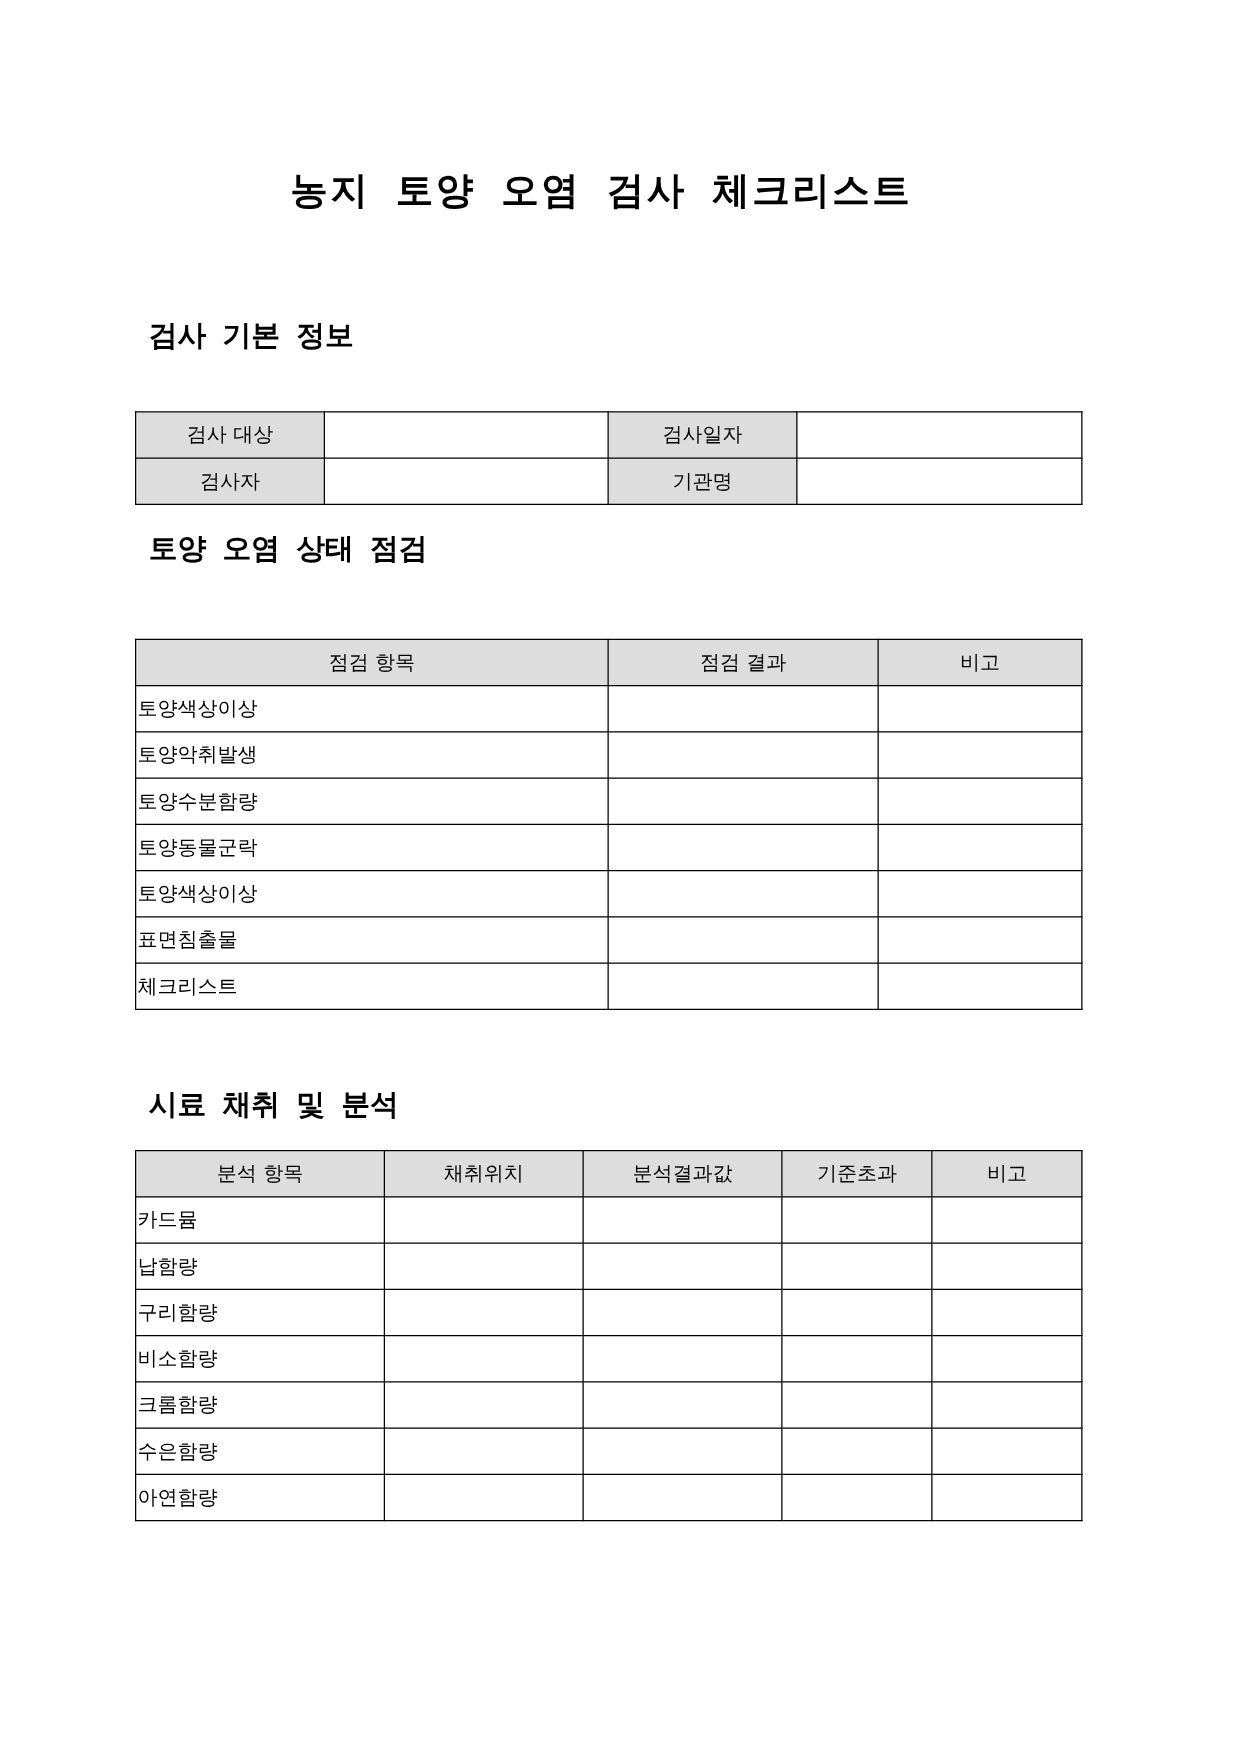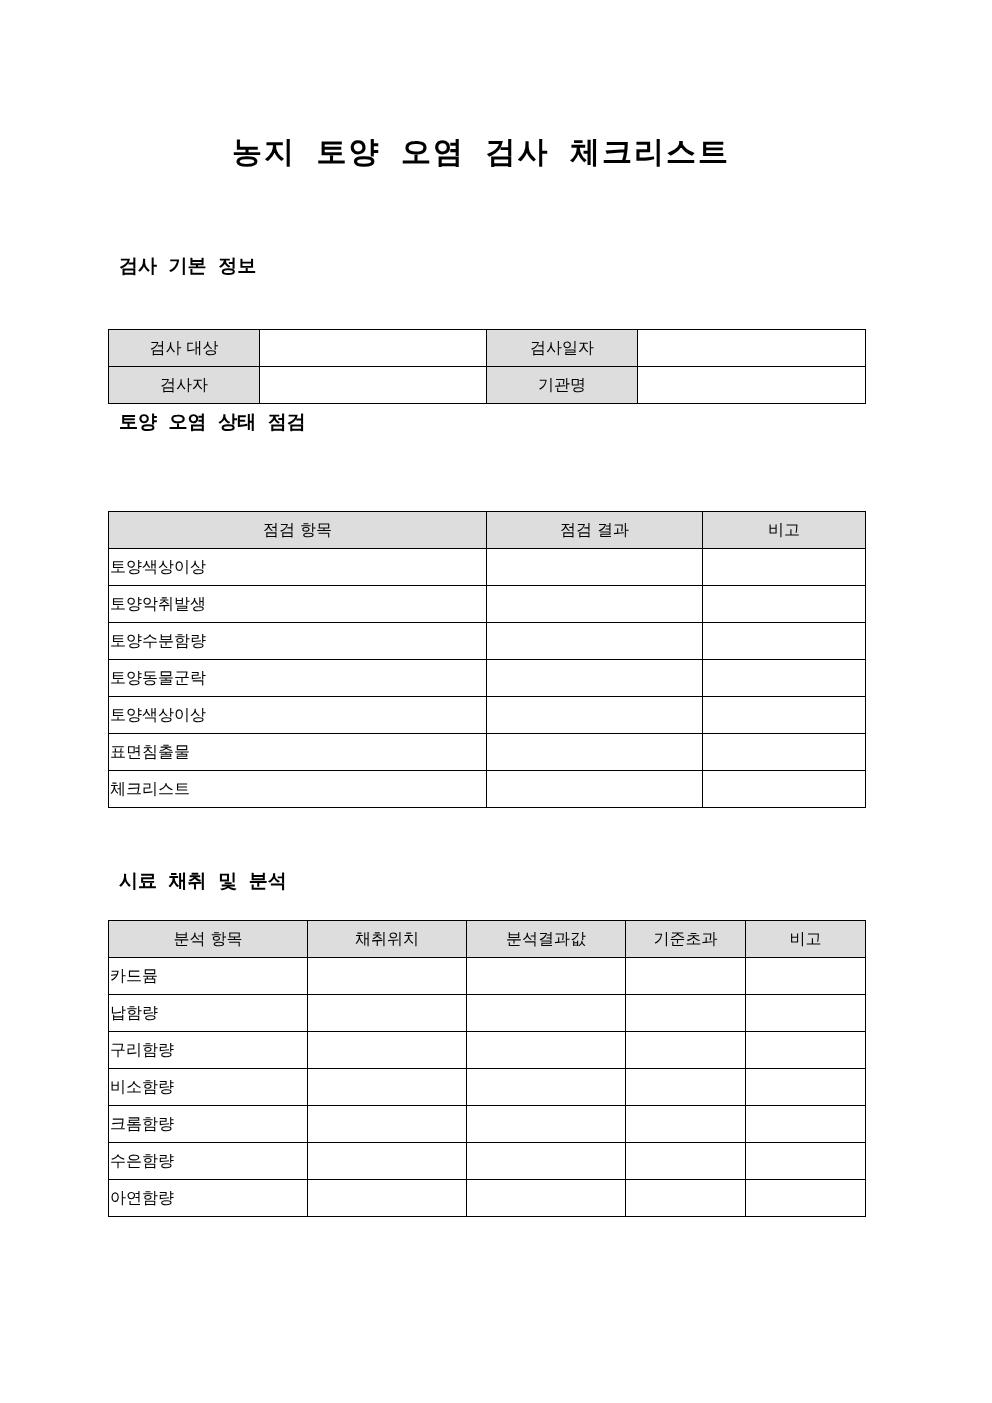--- a/index.html
+++ b/index.html
@@ -1,18 +1,18 @@
 <!DOCTYPE html>
 <html><head>
 <meta charset="utf-8">
 <style>
   html, body { margin: 0; padding: 0; background: #ffffff; }
   body { width: 992px; height: 1403px; position: relative; font-family: "DejaVu Sans", "Liberation Sans", sans-serif; color: #000; }
   .title { position: absolute; left: 0; top: 132px; width: 962px; text-align: center; font-size: 30px; font-weight: bold; letter-spacing: 2px; word-spacing: 8px; }
-  .section-title { position: absolute; left: 119px; font-size: 19px; font-weight: bold; word-spacing: 5px; }
+  .section-title { position: absolute; left: 119px; font-size: 23px; font-weight: bold; word-spacing: 5px; }
   table { position: absolute; left: 108px; width: 757px; border-collapse: collapse; table-layout: fixed; margin-top: 40px; }
   td { border: 1px solid #000; height: 36px; padding: 0; font-size: 16px; }
   .head { background: #dddddd; text-align: center; }
   .label { background: #dddddd; text-align: center; }
   .item { padding-left: 1px; text-align: left; }
 </style>
 </head>
 <body>
 
 <div class="title">농지 토양 오염 검사 체크리스트</div>
@@ -34,21 +34,21 @@
   </tr>
   <tr>
     <td class="label">검사자</td>
     <td></td>
     <td class="label">기관명</td>
     <td></td>
   </tr>
 </tbody>
   </table>
 
-<div class="section-title" style="top:409px;">토양 오염 상태 점검</div>
+<div class="section-title" style="top:423px;">토양 오염 상태 점검</div>
 <table style="top:471px;">
   <colgroup>
       <col style="width:378px">
       <col style="width:216px">
       <col style="width:163px">
     </colgroup>
   <tbody>
       <tr>
     <td class="head">점검 항목</td>
     <td class="head">점검 결과</td>

